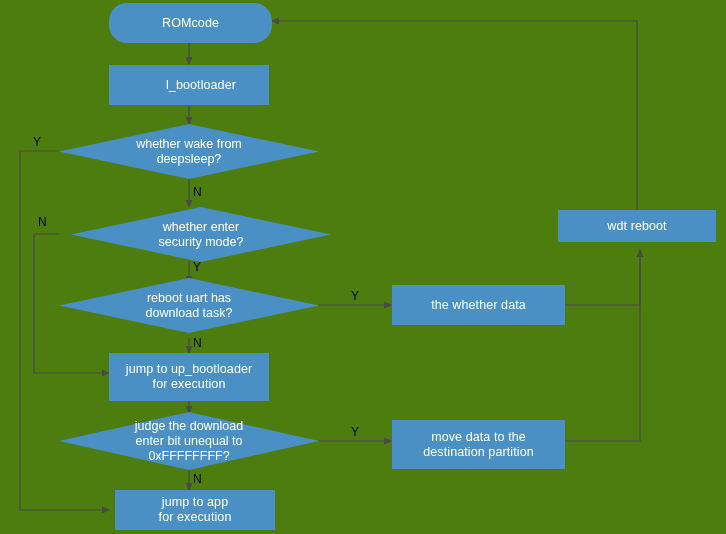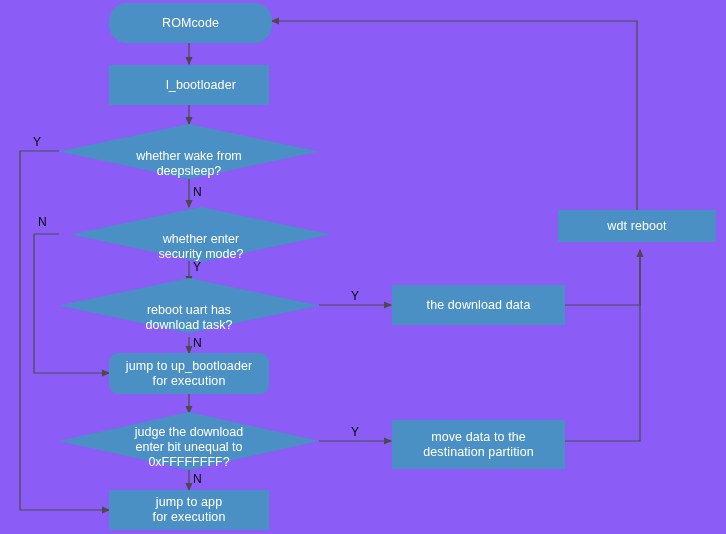--- a/index.html
+++ b/index.html
@@ -4,21 +4,21 @@
 <style>
   html, body {
     margin: 0;
     padding: 0;
     background: #ffffff;
   }
   #canvas {
     position: relative;
     width: 726px;
     height: 534px;
-    background: #8b5cf6;
+    background: #4d7c0f;
     font-family: "Liberation Sans", sans-serif;
     overflow: hidden;
   }
   .node {
     position: absolute;
     box-sizing: border-box;
     display: flex;
     align-items: center;
     justify-content: center;
     text-align: center;
@@ -34,21 +34,21 @@
   .rect {
     background: #4a90c4;
   }
   .rounded {
     background: #4a90c4;
     border-radius: 18px;
   }
   .diamond-wrap {
     position: absolute;
     display: flex;
-    align-items: flex-end;
+    align-items: center;
     justify-content: center;
   }
   .diamond-shape {
     position: absolute;
     left: 0; top: 0;
     width: 100%;
     height: 100%;
   }
   .diamond-wrap .lbl {
     position: relative;
@@ -142,41 +142,41 @@
   </div>
 
   <div class="diamond-wrap" style="left:59px; top:278px; width:260px; height:55px;">
     <svg class="diamond-shape" viewBox="0 0 260 55" preserveAspectRatio="none">
       <polygon points="130,0 260,27.5 130,55 0,27.5" fill="#4a90c4"></polygon>
     </svg>
     <span class="lbl">reboot uart has
 download task?</span>
   </div>
 
-  <div class="node rect" style="left:109px; top:353px; width:160px; height:41px;border-radius:9px;">
+  <div class="node rect" style="left:109px; top:353px; width:160px; height:48px;">
     <span class="lbl">jump to up_bootloader
 for execution</span>
   </div>
 
   <div class="diamond-wrap" style="left:59px; top:412px; width:260px; height:58px;">
     <svg class="diamond-shape" viewBox="0 0 260 58" preserveAspectRatio="none">
       <polygon points="130,0 260,29 130,58 0,29" fill="#4a90c4"></polygon>
     </svg>
     <span class="lbl">judge the download
 enter bit unequal to
 0xFFFFFFFF?</span>
   </div>
 
-  <div class="node rect" style="left:109px; top:490px; width:160px; height:40px;">
+  <div class="node rect" style="left:115px; top:490px; width:160px; height:40px;">
     <span class="lbl">jump to app
 for execution</span>
   </div>
 
   <div class="node rect" style="left:392px; top:285px; width:173px; height:40px;">
-    <span class="lbl">the download data</span>
+    <span class="lbl">the whether data</span>
   </div>
 
   <div class="node rect" style="left:392px; top:420px; width:173px; height:49px;">
     <span class="lbl">move data to the
 destination partition</span>
   </div>
 
   <div class="node rect" style="left:558px; top:210px; width:158px; height:32px;">
     <span class="lbl">wdt reboot</span>
   </div>

